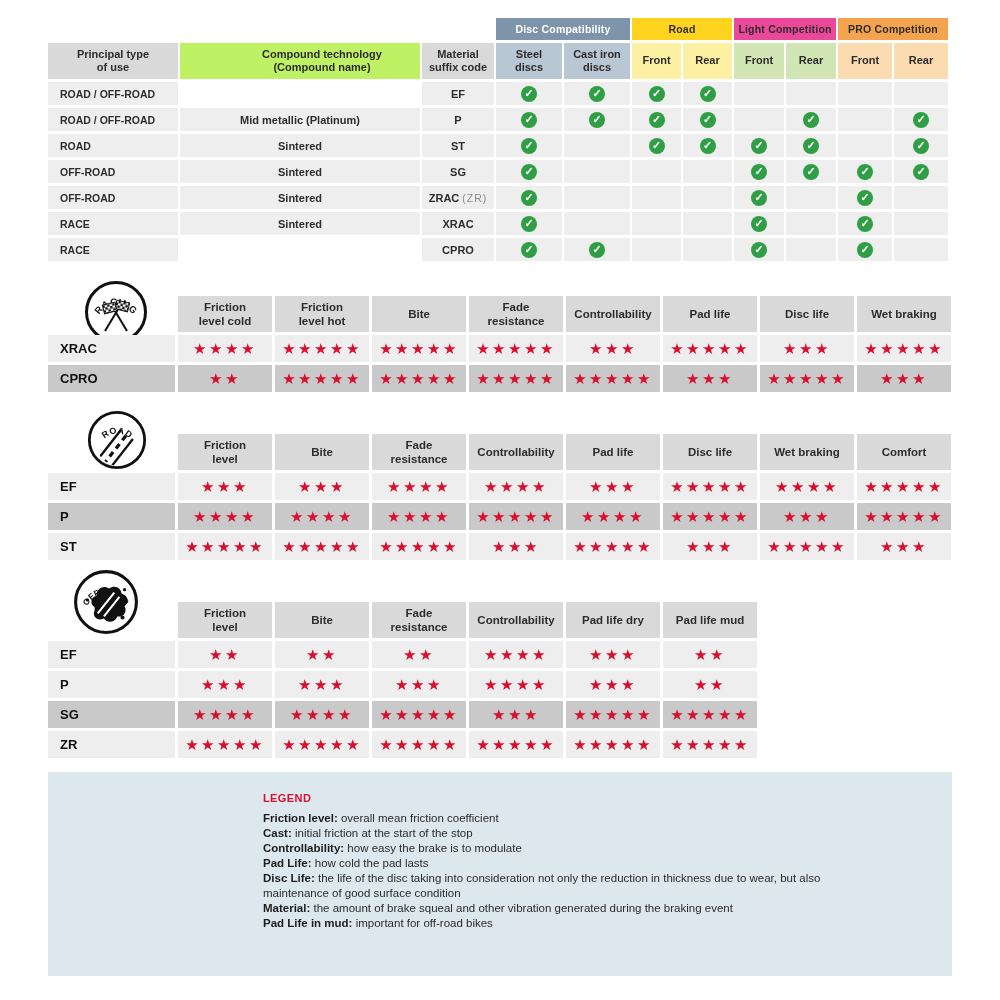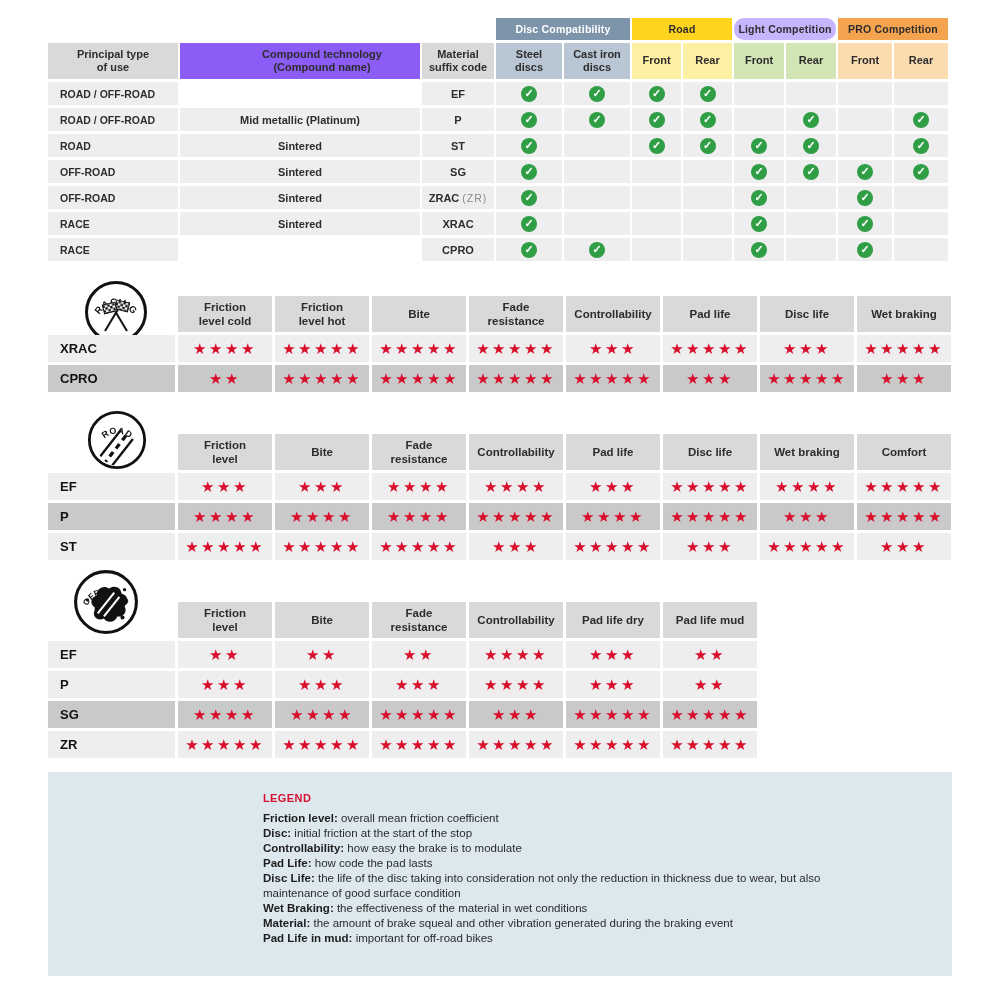--- a/index.html
+++ b/index.html
@@ -72,25 +72,25 @@
   .lentry { font-size:11.5px; line-height:15px; color:#2b2b2b; max-width:625px; }
   .lentry b { color:#1d1d1d; }
 </style>
 </head>
 <body>
 
 <section id="compat" class="abs">
   <div id="compat-grid">
       <div class="cgroup" style="grid-area: 1 / 4 / auto / span 2; background: rgb(126, 148, 170); color: rgb(255, 255, 255);">Disc Compatibility</div>
       <div class="cgroup" style="grid-area: 1 / 6 / auto / span 2; background: rgb(255, 212, 31); color: rgb(46, 44, 44);">Road</div>
-      <div class="cgroup" style="grid-area: 1 / 8 / auto / span 2; background: #c4b5fd; color: rgb(46, 44, 44); border-radius: 10px;">Light Competition</div>
+      <div class="cgroup" style="grid-area: 1 / 8 / auto / span 2; background: #ec4899; color: rgb(46, 44, 44);">Light Competition</div>
       <div class="cgroup" style="grid-area: 1 / 10 / auto / span 2; background: rgb(244, 164, 79); color: rgb(46, 44, 44);">PRO Competition</div>
       <div class="chead" style="grid-area: 2 / 1; background: rgb(217, 217, 217);">Principal type
 of use</div>
-      <div class="chead" style="grid-area: 2 / 2; background: #8b5cf6; padding-left: 44px;">Compound technology
+      <div class="chead" style="grid-area: 2 / 2; background: #bef264; padding-left: 44px;">Compound technology
 (Compound name)</div>
       <div class="chead" style="grid-area: 2 / 3; background: rgb(217, 217, 217);">Material
 suffix code</div>
       <div class="chead" style="grid-area: 2 / 4; background: rgb(185, 198, 211);">Steel
 discs</div>
       <div class="chead" style="grid-area: 2 / 5; background: rgb(185, 198, 211);">Cast iron
 discs</div>
       <div class="chead" style="grid-area: 2 / 6; background: rgb(252, 240, 163);">Front</div>
       <div class="chead" style="grid-area: 2 / 7; background: rgb(252, 240, 163);">Rear</div>
       <div class="chead" style="grid-area: 2 / 8; background: rgb(210, 229, 180);">Front</div>
@@ -555,22 +555,21 @@
         <span class="stars" style="color: rgb(216, 16, 46);">★★★★★</span>
       </div>
     </div>
 </section>
 
 <section id="legend" class="abs" style="background: rgb(220, 232, 238);">
   <div class="legend-inner">
     <div class="legend-title" style="color: rgb(216, 16, 46);">LEGEND</div>
     <div id="legend-entries">
         <div class="lentry"><b>Friction level: </b><span>overall mean friction coefficient</span></div>
-        <div class="lentry"><b>Disc: </b><span>initial friction at the start of the stop</span></div>
+        <div class="lentry"><b>Cast: </b><span>initial friction at the start of the stop</span></div>
         <div class="lentry"><b>Controllability: </b><span>how easy the brake is to modulate</span></div>
-        <div class="lentry"><b>Pad Life: </b><span>how code the pad lasts</span></div>
+        <div class="lentry"><b>Pad Life: </b><span>how cold the pad lasts</span></div>
         <div class="lentry"><b>Disc Life: </b><span>the life of the disc taking into consideration not only the reduction in thickness due to wear, but also maintenance of good surface condition</span></div>
-        <div class="lentry"><b>Wet Braking: </b><span>the effectiveness of the material in wet conditions</span></div>
         <div class="lentry"><b>Material: </b><span>the amount of brake squeal and other vibration generated during the braking event</span></div>
         <div class="lentry"><b>Pad Life in mud: </b><span>important for off-road bikes</span></div>
       </div>
   </div>
 </section>
 
 </body></html>

